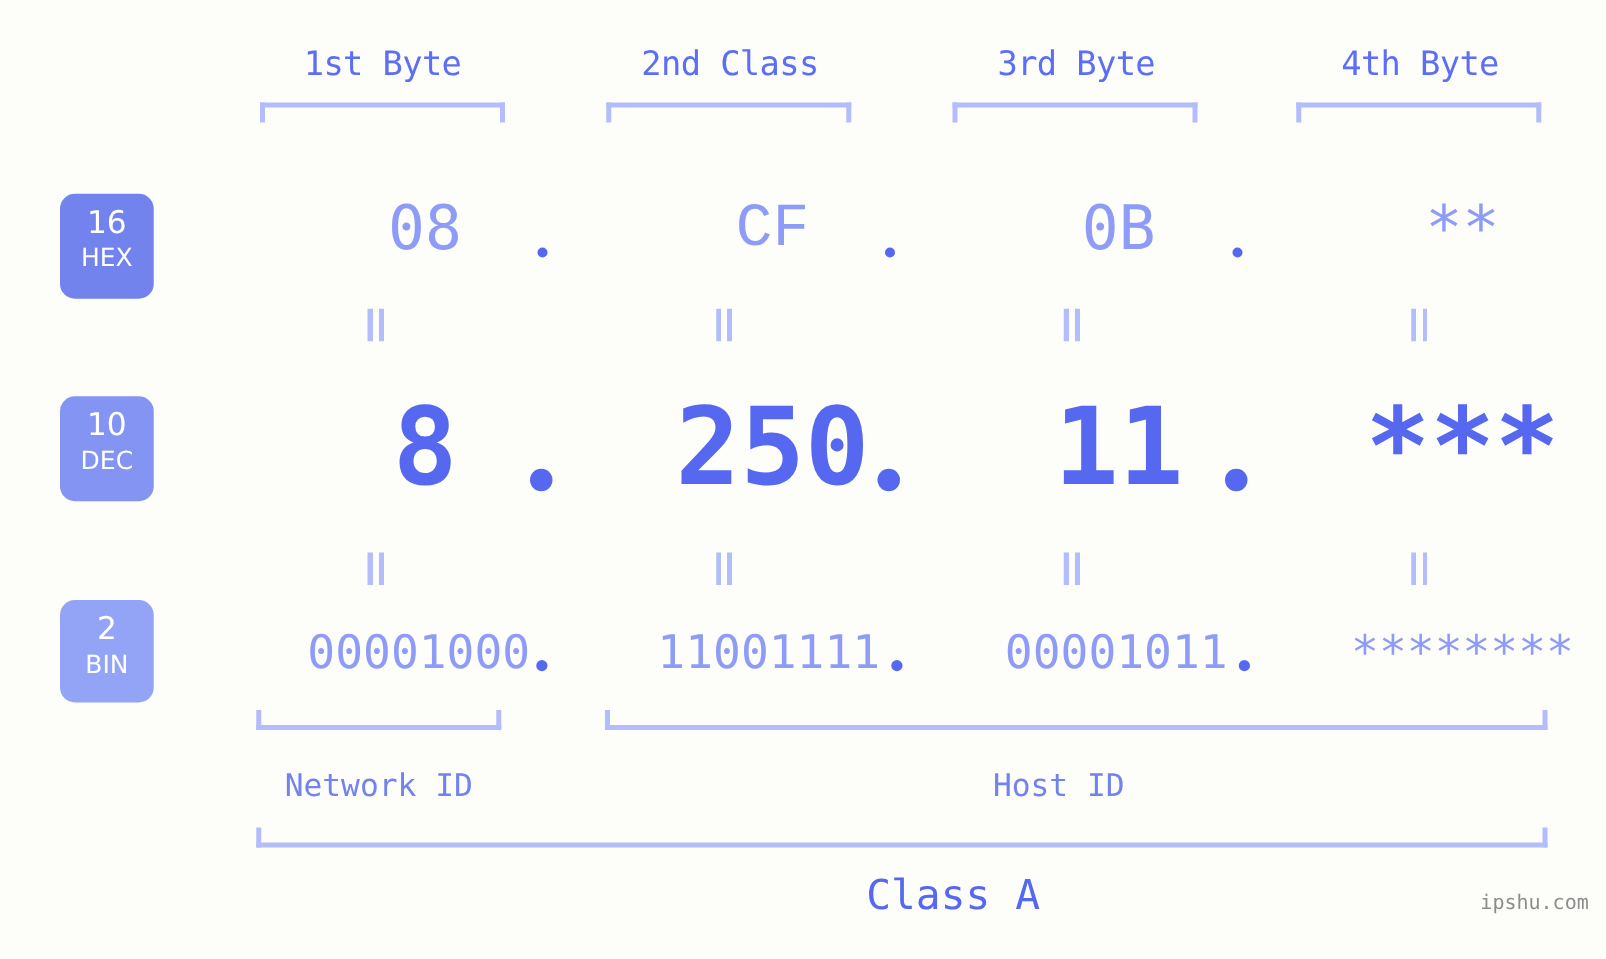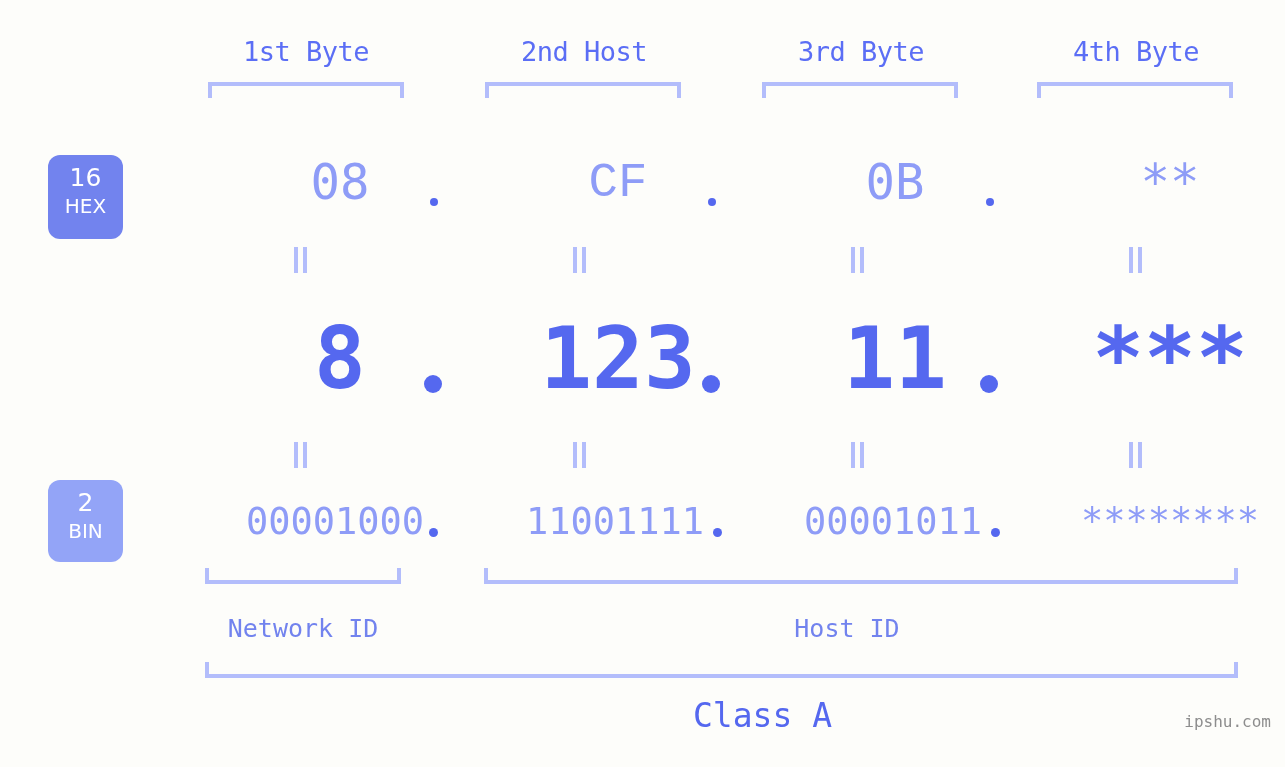--- a/index.html
+++ b/index.html
@@ -165,32 +165,36 @@
     color: #8d8d8d;
     letter-spacing: 0px;
   }
 </style>
 </head>
 <body>
 
 <div id="stage">
 
   <div class="byte-label" style="left:206px;width:200px;">1st Byte</div>
-  <div class="byte-label" style="left:484px;width:200px;">2nd Host</div>
+  <div class="byte-label" style="left:484px;width:200px;">2nd Class</div>
   <div class="byte-label" style="left:761px;width:200px;">3rd Byte</div>
   <div class="byte-label" style="left:1036px;width:200px;">4th Byte</div>
 
   <div class="bracket-up" style="left:208px;top:82px;width:196px;"></div>
   <div class="bracket-up" style="left:485px;top:82px;width:196px;"></div>
   <div class="bracket-up" style="left:762px;top:82px;width:196px;"></div>
   <div class="bracket-up" style="left:1037px;top:82px;width:196px;"></div>
 
   <div class="badge" id="badge-hex">
     <span class="num">16</span>
     <span class="nm">HEX</span>
+  </div>
+  <div class="badge" id="badge-dec">
+    <span class="num">10</span>
+    <span class="nm">DEC</span>
   </div>
   <div class="badge" id="badge-bin">
     <span class="num">2</span>
     <span class="nm">BIN</span>
   </div>
 
   <div class="row-hex">
     <div class="val" style="left:206px;width:200px;">08</div>
     <div class="val" style="left:484px;width:200px;font-family:Liberation Mono, monospace;">CF</div>
     <div class="val" style="left:761px;width:200px;">0B</div>
@@ -200,21 +204,21 @@
     <div class="dot dot-hex" style="left:986px;"></div>
   </div>
 
   <div class="eq" style="left:294px;top:247px;"></div>
   <div class="eq" style="left:573px;top:247px;"></div>
   <div class="eq" style="left:851px;top:247px;"></div>
   <div class="eq" style="left:1129px;top:247px;"></div>
 
   <div class="row-dec">
     <div class="val" style="left:206px;width:200px;">8</div>
-    <div class="val" style="left:484px;width:200px;">123</div>
+    <div class="val" style="left:484px;width:200px;">250</div>
     <div class="val" style="left:761px;width:200px;">11</div>
     <div class="val" style="left:1036px;width:200px;">***</div>
     <div class="dot dot-dec" style="left:424px;"></div>
     <div class="dot dot-dec" style="left:702px;"></div>
     <div class="dot dot-dec" style="left:980px;"></div>
   </div>
 
   <div class="eq" style="left:294px;top:442px;"></div>
   <div class="eq" style="left:573px;top:442px;"></div>
   <div class="eq" style="left:851px;top:442px;"></div>

